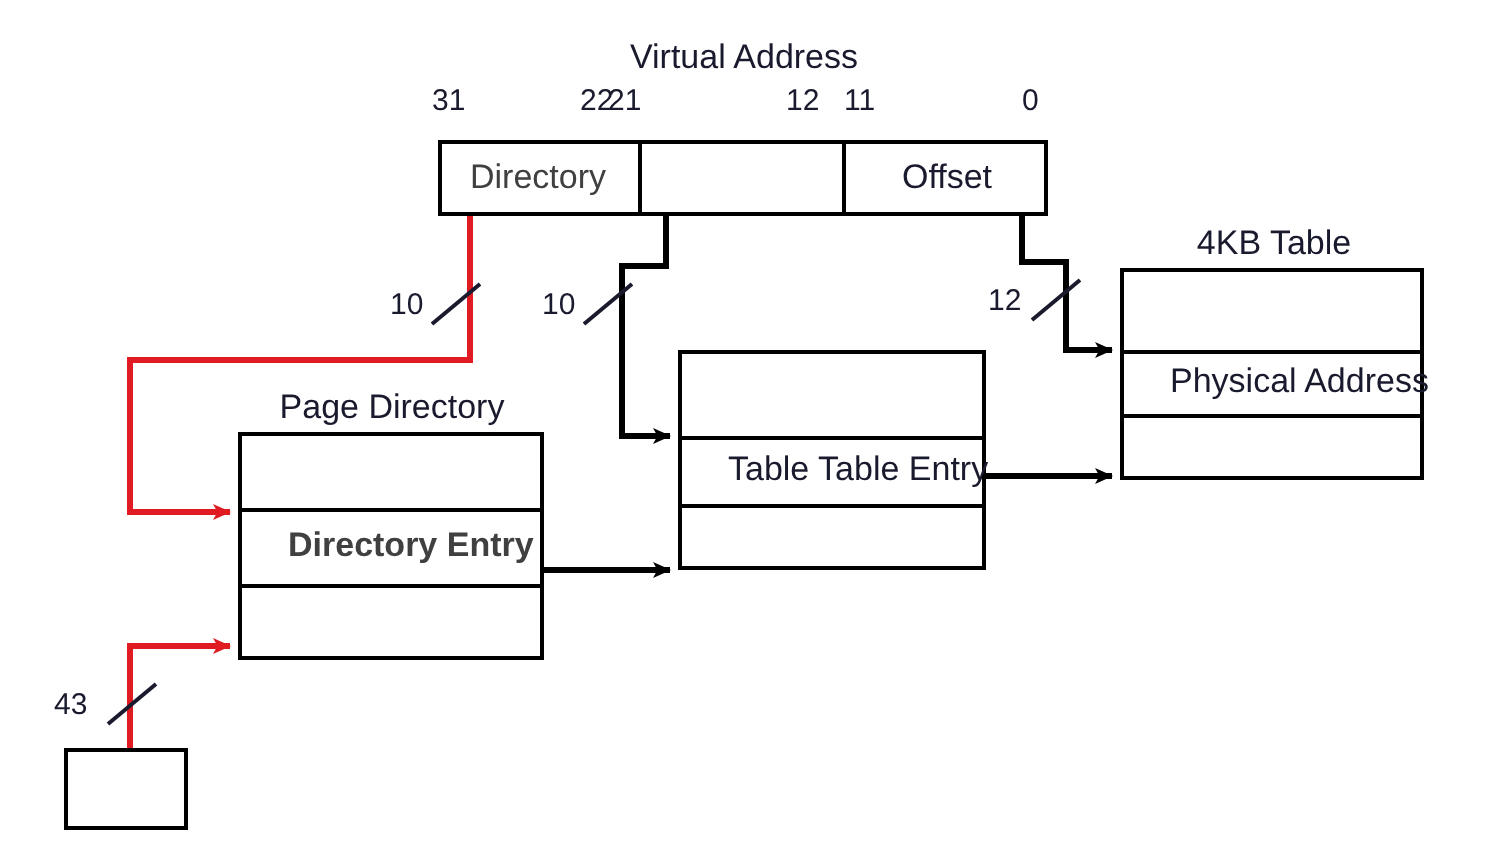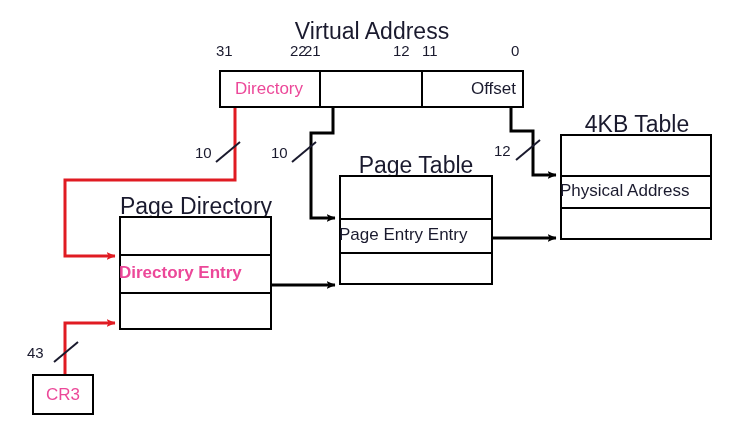--- a/index.html
+++ b/index.html
@@ -23,21 +23,21 @@
     pointer-events: none;
   }
   .lbl {
     position: absolute;
     color: #1a1a2e;
     font-size: 16px;
     line-height: 1;
     white-space: nowrap;
   }
   .lbl.c { transform: translateX(-50%); }
-  .title { font-size: 23px; }
+  .title { font-size: 17px; }
   .bitnum { font-size: 15px; }
   .widthnum { font-size: 15px; }
 
   .boxframe {
     position: absolute;
     border: 2px solid #000000;
     box-sizing: border-box;
     background: #ffffff;
   }
   .rowline {
@@ -52,22 +52,22 @@
   }
   .cell {
     position: absolute;
     display: flex;
     align-items: center;
     justify-content: center;
     font-size: 17px;
     color: #1a1a2e;
     white-space: nowrap;
   }
-  .cell.red { color: #ec4899; }
-  .cell.left { justify-content: flex-start; padding-left: 0; }
+  .cell.red { color: #404040; }
+  .cell.left { justify-content: flex-start; padding-left: 25px; }
 </style>
 </head>
 <body>
 
 <div id="canvas">
 
   <svg class="wires" viewBox="0 0 749 425">
     <defs>
       <marker id="arrowBlack" markerWidth="9" markerHeight="8" refX="8.5" refY="4" orient="auto" markerUnits="userSpaceOnUse">
         <path d="M0,0 L9,4 L0,8 L2.2,4 Z" fill="#000000"></path>
@@ -102,53 +102,51 @@
   <div class="lbl bitnum" style="left:304px; top:43px;">21</div>
   <div class="lbl bitnum" style="left:393px; top:43px;">12</div>
   <div class="lbl bitnum" style="left:422px; top:43px;">11</div>
   <div class="lbl bitnum" style="left:511px; top:43px;">0</div>
 
   <div class="boxframe" style="left:219px; top:70px; width:305px; height:38px;"></div>
   <div class="vline" style="left:319px; top:70px; height:38px;"></div>
   <div class="vline" style="left:421px; top:70px; height:38px;"></div>
 
   <div class="cell red" style="left:219px; top:70px; width:100px; height:38px;">Directory</div>
-  <div class="cell" style="left:423px; top:70px; width:101px; height:38px;margin-left:20px;">Offset</div>
+  <div class="cell" style="left:423px; top:70px; width:101px; height:38px;">Offset</div>
 
   <div class="lbl widthnum" style="left:195px; top:145px;">10</div>
   <div class="lbl widthnum" style="left:271px; top:145px;">10</div>
   <div class="lbl widthnum" style="left:494px; top:143px;">12</div>
   <div class="lbl widthnum" style="left:27px; top:345px;">43</div>
 
   <div class="lbl title c" style="left:196px; top:195px;">Page Directory</div>
 
   <div class="boxframe" style="left:119px; top:216px; width:153px; height:114px;"></div>
   <div class="rowline" style="left:119px; top:254px; width:153px;"></div>
   <div class="rowline" style="left:119px; top:292px; width:153px;"></div>
 
   <div class="cell" style="left:119px; top:216px; width:153px; height:38px;"></div>
   <div class="cell red left" style="left:119px; top:254px; width:153px; height:38px;font-weight:bold;">Directory Entry</div>
   <div class="cell" style="left:119px; top:292px; width:153px; height:38px;"></div>
 
-  <div class="lbl title c" style="left:416px; top:154px;">Page Table</div>
 
   <div class="boxframe" style="left:339px; top:175px; width:154px; height:110px;"></div>
   <div class="rowline" style="left:339px; top:218px; width:154px;"></div>
   <div class="rowline" style="left:339px; top:252px; width:154px;"></div>
 
   <div class="cell" style="left:339px; top:175px; width:154px; height:43px;"></div>
-  <div class="cell left" style="left:339px; top:218px; width:154px; height:34px;">Page Entry Entry</div>
+  <div class="cell left" style="left:339px; top:218px; width:154px; height:34px;">Table Table Entry</div>
   <div class="cell" style="left:339px; top:252px; width:154px; height:33px;"></div>
 
   <div class="lbl title c" style="left:637px; top:113px;">4KB Table</div>
 
   <div class="boxframe" style="left:560px; top:134px; width:152px; height:106px;"></div>
   <div class="rowline" style="left:560px; top:175px; width:152px;"></div>
   <div class="rowline" style="left:560px; top:207px; width:152px;"></div>
 
   <div class="cell" style="left:560px; top:134px; width:152px; height:41px;"></div>
   <div class="cell left" style="left:560px; top:175px; width:152px; height:32px;">Physical Address</div>
   <div class="cell" style="left:560px; top:207px; width:152px; height:33px;"></div>
 
   <div class="boxframe" style="left:32px; top:374px; width:62px; height:41px;"></div>
-  <div class="cell red" style="left:32px; top:374px; width:62px; height:41px;">CR3</div>
 
 </div>
 
 </body></html>

